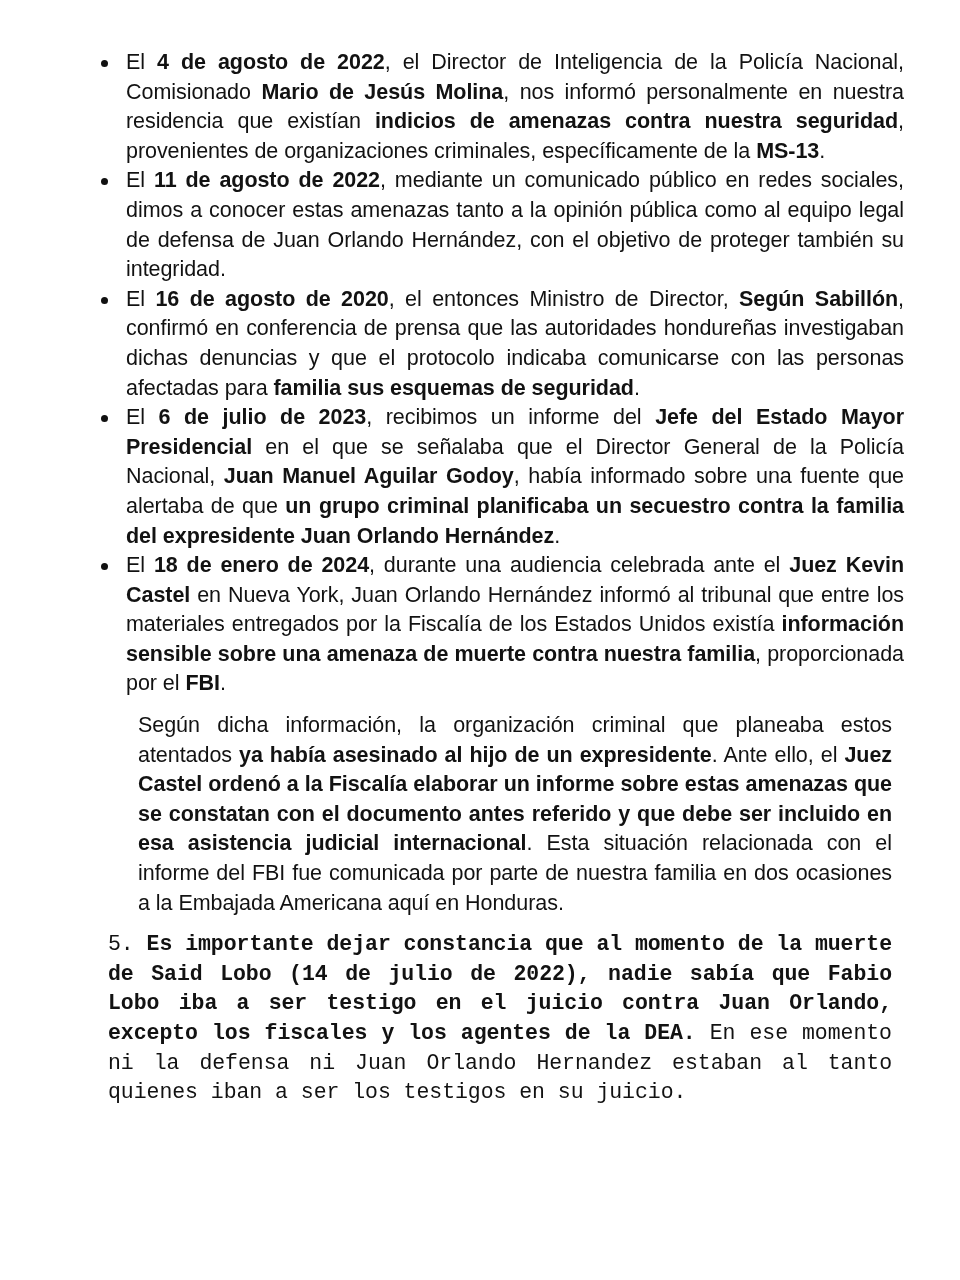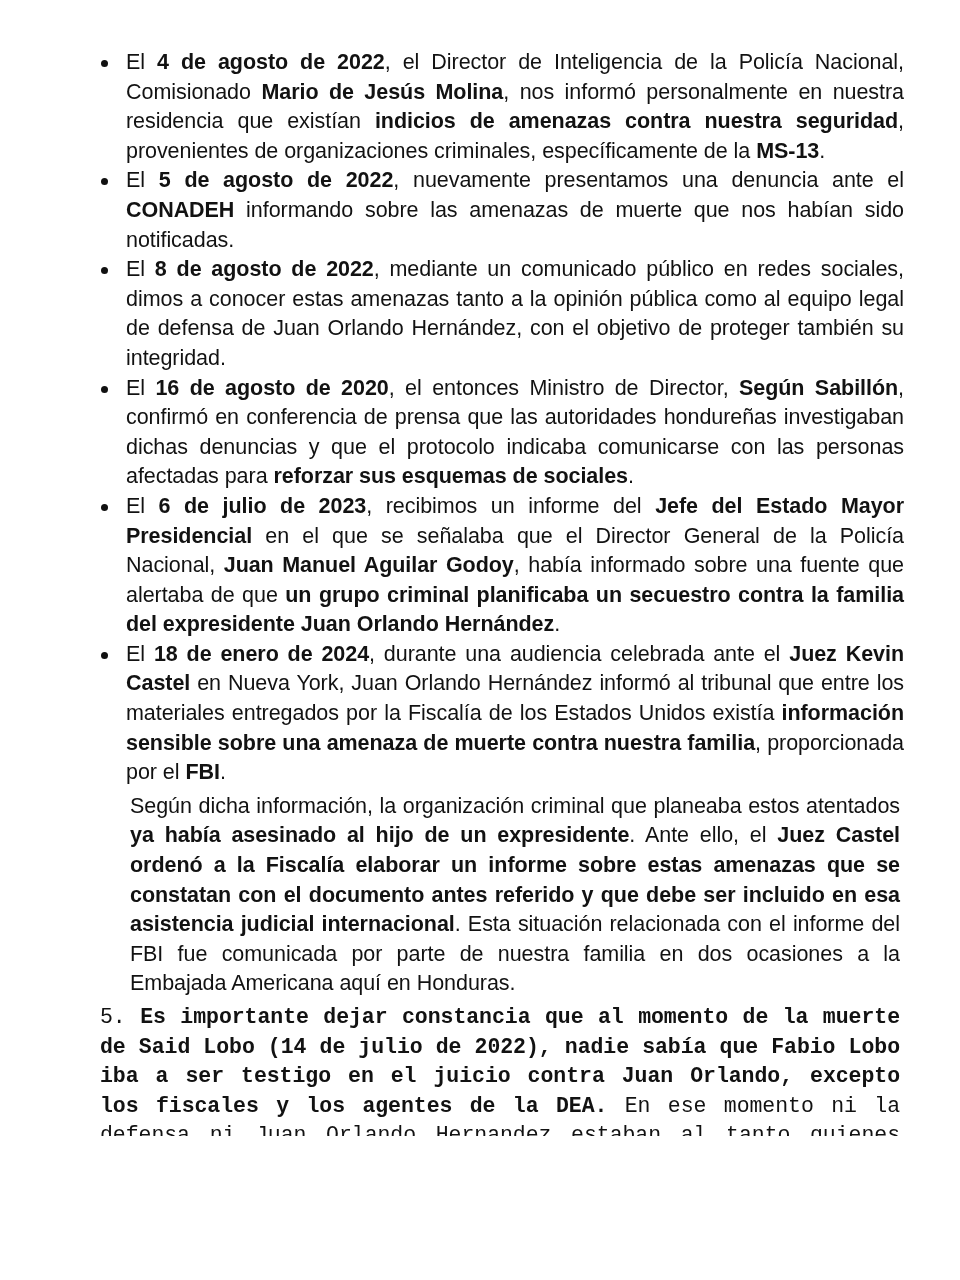--- a/index.html
+++ b/index.html
@@ -59,21 +59,21 @@
     height: 7px;
     border-radius: 50%;
     background: #111111;
   }
 
   p.para {
     font-size: 21.5px;
     line-height: 29.6px;
     text-align: justify;
     text-justify: inter-word;
-    margin: 4px;
+    margin: 12px;
     letter-spacing: -0.05px;
   }
 
   .gap-para { margin-top: 29px; }
   .gap-item { margin-top: 40px; font-family: Liberation Mono, monospace; }
 
   .indent-para {
     padding-left: 30px;
   }
 
@@ -96,23 +96,22 @@
 </style>
 </head>
 <body>
 
 <div class="page">
 
   <div class="content">
 
     <ul class="bullets" id="bullet-list">
         <li id="bullet-2022-08-04"><span>El </span><b>4 de agosto de 2022</b><span>, el Director de Inteligencia de la Policía Nacional, Comisionado </span><b>Mario de Jesús Molina</b><span>, nos informó personalmente en nuestra residencia que existían </span><b>indicios de amenazas contra nuestra seguridad</b><span>, provenientes de organizaciones criminales, específicamente de la </span><b>MS-13</b><span>.</span></li>
-        <li id="bullet-2022-08-05"><span>El </span><b>5 de agosto de 2022</b><span>, nuevamente presentamos una denuncia ante el </span><b>CONADEH</b><span> informando sobre las amenazas de muerte que nos habían sido notificadas.</span></li>
-        <li id="bullet-2022-08-15"><span>El </span><b>8 de agosto de 2022</b><span>, mediante un comunicado público en redes sociales, dimos a conocer estas amenazas tanto a la opinión pública como al equipo legal de defensa de Juan Orlando Hernández, con el objetivo de proteger también su integridad.</span></li>
-        <li id="bullet-2022-08-16"><span>El </span><b>16 de agosto de 2020</b><span>, el entonces Ministro de Director, </span><b>Según Sabillón</b><span>, confirmó en conferencia de prensa que las autoridades hondureñas investigaban dichas denuncias y que el protocolo indicaba comunicarse con las personas afectadas para </span><b>reforzar sus esquemas de sociales</b><span>.</span></li>
+        <li id="bullet-2022-08-15"><span>El </span><b>11 de agosto de 2022</b><span>, mediante un comunicado público en redes sociales, dimos a conocer estas amenazas tanto a la opinión pública como al equipo legal de defensa de Juan Orlando Hernández, con el objetivo de proteger también su integridad.</span></li>
+        <li id="bullet-2022-08-16"><span>El </span><b>16 de agosto de 2020</b><span>, el entonces Ministro de Director, </span><b>Según Sabillón</b><span>, confirmó en conferencia de prensa que las autoridades hondureñas investigaban dichas denuncias y que el protocolo indicaba comunicarse con las personas afectadas para </span><b>familia sus esquemas de seguridad</b><span>.</span></li>
         <li id="bullet-2023-07-06"><span>El </span><b>6 de julio de 2023</b><span>, recibimos un informe del </span><b>Jefe del Estado Mayor Presidencial</b><span> en el que se señalaba que el Director General de la Policía Nacional, </span><b>Juan Manuel Aguilar Godoy</b><span>, había informado sobre una fuente que alertaba de que </span><b>un grupo criminal planificaba un secuestro contra la familia del expresidente Juan Orlando Hernández</b><span>.</span></li>
         <li id="bullet-2024-01-18"><span>El </span><b>18 de enero de 2024</b><span>, durante una audiencia celebrada ante el </span><b>Juez Kevin Castel</b><span> en Nueva York, Juan Orlando Hernández informó al tribunal que entre los materiales entregados por la Fiscalía de los Estados Unidos existía </span><b>información sensible sobre una amenaza de muerte contra nuestra familia</b><span>, proporcionada por el </span><b>FBI</b><span>.</span></li>
       </ul>
 
     <div id="paragraph-list">
         <p class="para indent-para gap-para" id="paragraph-segun-dicha-informacion"><span>Según dicha información, la organización criminal que planeaba estos atentados </span><b>ya había asesinado al hijo de un expresidente</b><span>. Ante ello, el </span><b>Juez Castel ordenó a la Fiscalía elaborar un informe sobre estas amenazas que se constatan con el documento antes referido y que debe ser incluido en esa asistencia judicial internacional</b><span>. Esta situación relacionada con el informe del FBI fue comunicada por parte de nuestra familia en dos ocasiones a la Embajada Americana aquí en Honduras.</span></p>
         <p class="para gap-item" id="paragraph-item-5"><span>5</span><span>. </span><b>Es importante dejar constancia que al momento de la muerte de Said Lobo (14 de julio de 2022), nadie sabía que Fabio Lobo iba a ser testigo en el juicio contra Juan Orlando, excepto los fiscales y los agentes de la DEA.</b><span>  En ese momento ni la defensa ni Juan Orlando Hernandez estaban al tanto quienes iban a ser los testigos en su juicio.</span></p>
       </div>
 
   </div>

